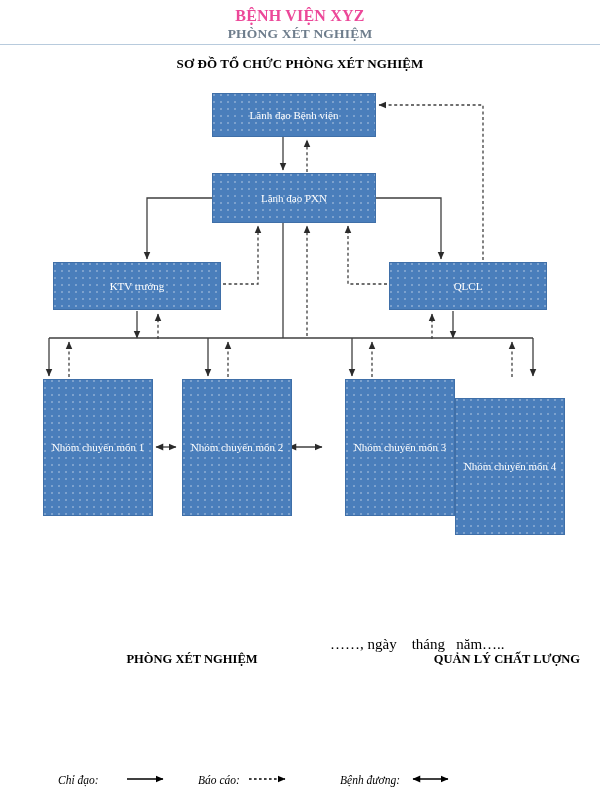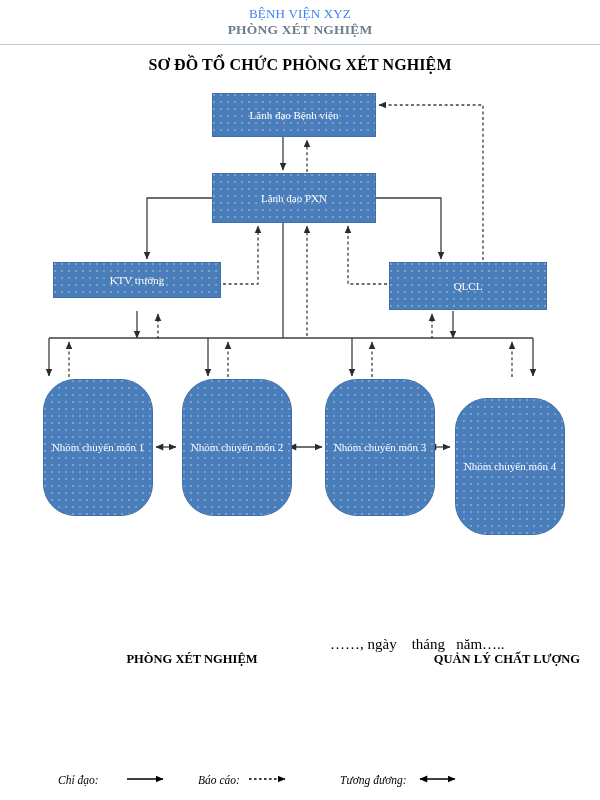--- a/index.html
+++ b/index.html
@@ -19,23 +19,23 @@
   
   .letterhead {
     position: absolute;
     top: 6px;
     left: 0;
     width: 600px;
     text-align: center;
     line-height: 1.25;
   }
   .letterhead .lh-line1 {
-    font-size: 13px;
-    font-weight: normal;
-    color: #3b82f6;
+    font-size: 16px;
+    font-weight: bold;
+    color: #ec4899;
     letter-spacing: .2px;
   }
   .letterhead .lh-line2 {
     font-size: 13.5px;
     font-weight: bold;
     color: #6e7d8c;
     letter-spacing: .2px;
   }
   .header-rule {
     position: absolute;
@@ -46,21 +46,21 @@
     background: #b8cbdd;
   }
 
   
   .doc-title {
     position: absolute;
     top: 56px;
     left: 0;
     width: 600px;
     text-align: center;
-    font-size: 16px;
+    font-size: 13px;
     font-weight: bold;
     letter-spacing: .1px;
   }
 
   
   .diagram {
     position: absolute;
     top: 0;
     left: 0;
     width: 600px;
@@ -88,27 +88,27 @@
     align-items: center;
     justify-content: center;
     text-align: center;
     color: #ffffff;
     font-size: 11px;
     line-height: 1.35;
     padding: 2px 4px;
   }
   .node-lead-hospital { left: 212px; top: 93px;  width: 164px; height: 44px; }
   .node-lead-pxn      { left: 212px; top: 173px; width: 164px; height: 50px; }
-  .node-ktv           { left: 53px;  top: 262px; width: 168px; height: 36px; }
+  .node-ktv           { left: 53px;  top: 262px; width: 168px; height: 48px; }
   .node-qlcl          { left: 389px; top: 262px; width: 158px; height: 48px; }
 
-  .node-group { top: 379px; width: 110px; height: 137px; border-radius: 32px; }
+  .node-group { top: 379px; width: 110px; height: 137px; }
   .node-g1 { left: 43px; }
   .node-g2 { left: 182px; }
-  .node-g3 { left: 325px; }
+  .node-g3 { left: 345px; }
   .node-g4 { left: 455px; margin-top: 19px; }
 
   
   .sig {
     position: absolute;
     font-size: 12.5px;
   }
   .sig-left {
     left: 62px;
     top: 652px;
@@ -288,21 +288,21 @@
           <marker id="lg2" markerWidth="7" markerHeight="7" refX="5.6" refY="3" orient="auto">
             <path d="M0,0.4 L6,3 L0,5.6 z" fill="#000"></path>
           </marker>
         </defs>
         <line x1="1" y1="5" x2="37" y2="5" stroke="#000" stroke-width="1.3" stroke-dasharray="2.6,2.4" marker-end="url(#lg2)"></line>
       </svg>
     </span>
   </div>
 
   <div class="legend-item legend-i3">
-    <span>Tương đương:</span>
+    <span>Bệnh đương:</span>
     <span class="legend-glyph">
       <svg width="48" height="10" viewBox="0 0 48 10" xmlns="http://www.w3.org/2000/svg">
         <defs>
           <marker id="lg3e" markerWidth="7" markerHeight="7" refX="5.6" refY="3" orient="auto">
             <path d="M0,0.4 L6,3 L0,5.6 z" fill="#000"></path>
           </marker>
           <marker id="lg3s" markerWidth="7" markerHeight="7" refX="0.4" refY="3" orient="auto">
             <path d="M6,0.4 L0,3 L6,5.6 z" fill="#000"></path>
           </marker>
         </defs>

